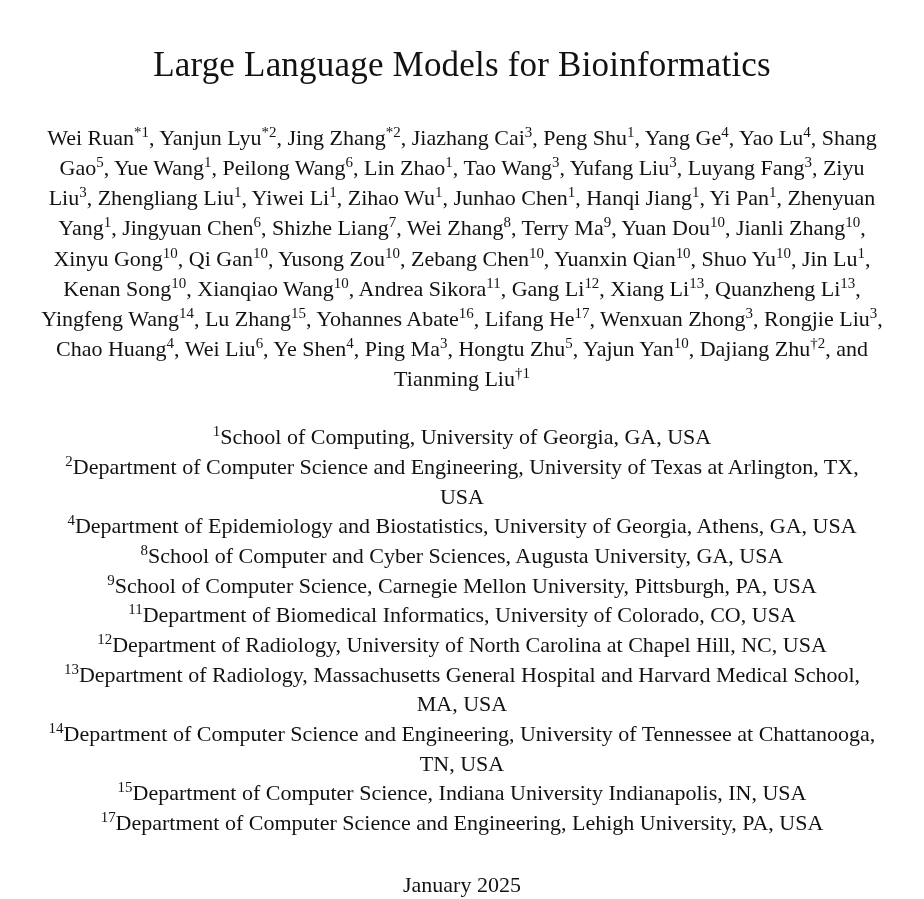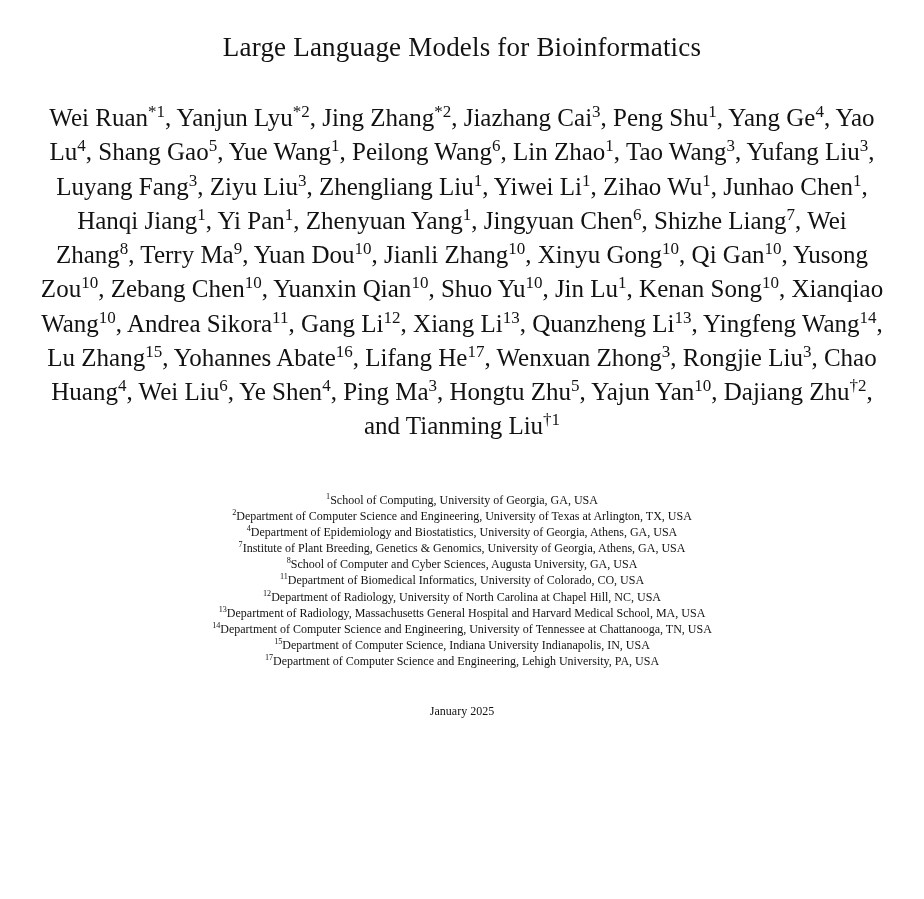--- a/index.html
+++ b/index.html
@@ -15,64 +15,64 @@
       color: #121212;
     }
     .page {
       box-sizing: border-box;
       width: 924px;
       height: 899px;
       padding: 32px 40px 0 40px;
       text-align: center;
     }
     .title {
-      font-size: 27px;
+      font-size: 35px;
       font-weight: 400;
-      margin: 0 0 38px 0;
+      margin: 13px 0 38px 0;
       letter-spacing: 0.2px;
     }
     .authors {
-      font-size: 25px;
+      font-size: 22px;
       line-height: 1.37;
-      margin: 0 auto 48px auto;
+      margin: 0 auto 28px auto;
       max-width: 846px;
     }
     .affiliations {
-      font-size: 12px;
+      font-size: 22px;
       line-height: 1.35;
       margin: 0 auto;
       max-width: 828px;
     }
     .affiliation {
       text-align: center;
     }
     sup {
       font-size: 68%;
       line-height: 0;
       vertical-align: super;
     }
     .date {
-      font-size: 12px;
+      font-size: 22px;
       margin: 34px 0 0 0;
     }
   </style>
 </head>
 <body>
 
 <div class="page">
   <h1 class="title">Large Language Models for Bioinformatics</h1>
 
   <p class="authors"><span>Wei Ruan<sup>*1</sup></span>, <span>Yanjun Lyu<sup>*2</sup></span>, <span>Jing Zhang<sup>*2</sup></span>, <span>Jiazhang Cai<sup>3</sup></span>, <span>Peng Shu<sup>1</sup></span>, <span>Yang Ge<sup>4</sup></span>, <span>Yao Lu<sup>4</sup></span>, <span>Shang Gao<sup>5</sup></span>, <span>Yue Wang<sup>1</sup></span>, <span>Peilong Wang<sup>6</sup></span>, <span>Lin Zhao<sup>1</sup></span>, <span>Tao Wang<sup>3</sup></span>, <span>Yufang Liu<sup>3</sup></span>, <span>Luyang Fang<sup>3</sup></span>, <span>Ziyu Liu<sup>3</sup></span>, <span>Zhengliang Liu<sup>1</sup></span>, <span>Yiwei Li<sup>1</sup></span>, <span>Zihao Wu<sup>1</sup></span>, <span>Junhao Chen<sup>1</sup></span>, <span>Hanqi Jiang<sup>1</sup></span>, <span>Yi Pan<sup>1</sup></span>, <span>Zhenyuan Yang<sup>1</sup></span>, <span>Jingyuan Chen<sup>6</sup></span>, <span>Shizhe Liang<sup>7</sup></span>, <span>Wei Zhang<sup>8</sup></span>, <span>Terry Ma<sup>9</sup></span>, <span>Yuan Dou<sup>10</sup></span>, <span>Jianli Zhang<sup>10</sup></span>, <span>Xinyu Gong<sup>10</sup></span>, <span>Qi Gan<sup>10</sup></span>, <span>Yusong Zou<sup>10</sup></span>, <span>Zebang Chen<sup>10</sup></span>, <span>Yuanxin Qian<sup>10</sup></span>, <span>Shuo Yu<sup>10</sup></span>, <span>Jin Lu<sup>1</sup></span>, <span>Kenan Song<sup>10</sup></span>, <span>Xianqiao Wang<sup>10</sup></span>, <span>Andrea Sikora<sup>11</sup></span>, <span>Gang Li<sup>12</sup></span>, <span>Xiang Li<sup>13</sup></span>, <span>Quanzheng Li<sup>13</sup></span>, <span>Yingfeng Wang<sup>14</sup></span>, <span>Lu Zhang<sup>15</sup></span>, <span>Yohannes Abate<sup>16</sup></span>, <span>Lifang He<sup>17</sup></span>, <span>Wenxuan Zhong<sup>3</sup></span>, <span>Rongjie Liu<sup>3</sup></span>, <span>Chao Huang<sup>4</sup></span>, <span>Wei Liu<sup>6</sup></span>, <span>Ye Shen<sup>4</sup></span>, <span>Ping Ma<sup>3</sup></span>, <span>Hongtu Zhu<sup>5</sup></span>, <span>Yajun Yan<sup>10</sup></span>, <span>Dajiang Zhu<sup>†2</sup></span>, <span>and Tianming Liu<sup>†1</sup></span></p>
 
   <div class="affiliations">
       <div class="affiliation"><sup>1</sup>School of Computing, University of Georgia, GA, USA</div>
       <div class="affiliation"><sup>2</sup>Department of Computer Science and Engineering, University of Texas at Arlington, TX, USA</div>
       <div class="affiliation"><sup>4</sup>Department of Epidemiology and Biostatistics, University of Georgia, Athens, GA, USA</div>
-      <div class="affiliation"><sup>7</sup>Institute of Plant Breeding, Genetics &amp; Genomics, University of Georgia, Athens, GA, USA</div>
       <div class="affiliation"><sup>8</sup>School of Computer and Cyber Sciences, Augusta University, GA, USA</div>
+      <div class="affiliation"><sup>9</sup>School of Computer Science, Carnegie Mellon University, Pittsburgh, PA, USA</div>
       <div class="affiliation"><sup>11</sup>Department of Biomedical Informatics, University of Colorado, CO, USA</div>
       <div class="affiliation"><sup>12</sup>Department of Radiology, University of North Carolina at Chapel Hill, NC, USA</div>
       <div class="affiliation"><sup>13</sup>Department of Radiology, Massachusetts General Hospital and Harvard Medical School, MA, USA</div>
       <div class="affiliation"><sup>14</sup>Department of Computer Science and Engineering, University of Tennessee at Chattanooga, TN, USA</div>
       <div class="affiliation"><sup>15</sup>Department of Computer Science, Indiana University Indianapolis, IN, USA</div>
       <div class="affiliation"><sup>17</sup>Department of Computer Science and Engineering, Lehigh University, PA, USA</div>
     </div>
 
   <p class="date">January 2025</p>
 </div>

